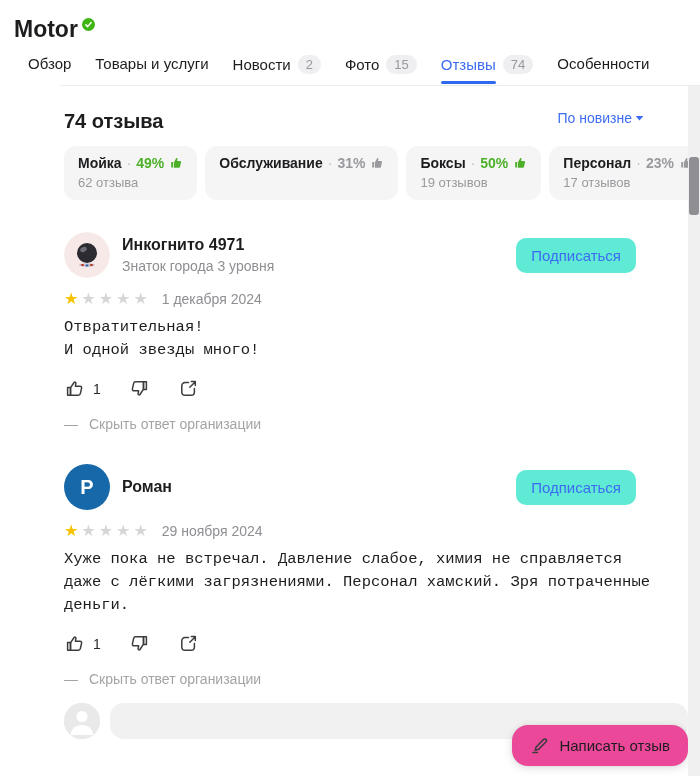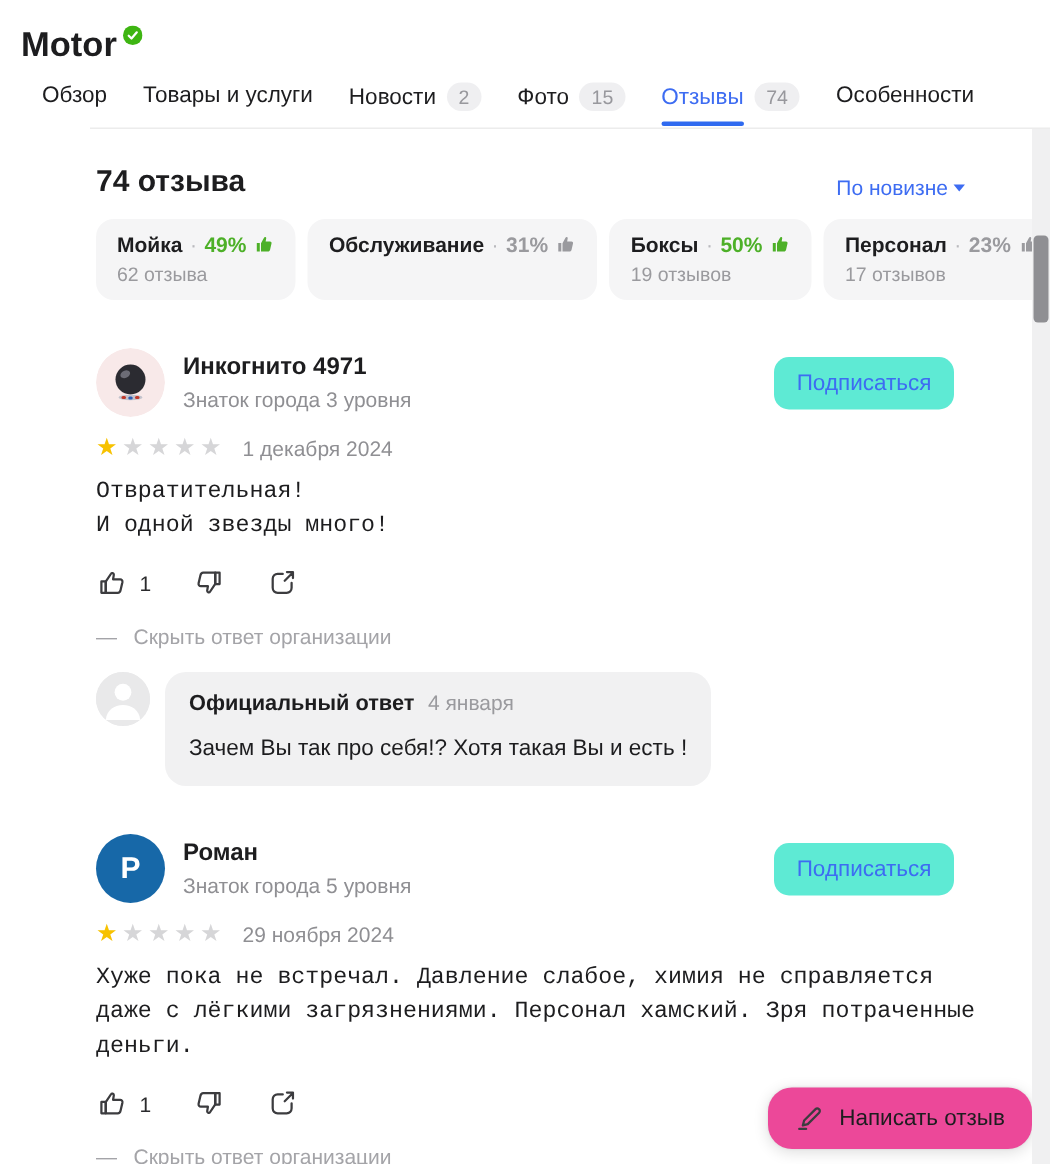--- a/index.html
+++ b/index.html
@@ -16,21 +16,21 @@
   
   .tabs{display:flex;gap:24px;align-items:flex-start;padding-left:14px;margin-top:13px;font-size:15px;font-weight:500;}
   .tab{display:flex;gap:7px;align-items:center;padding-bottom:11px;position:relative;cursor:pointer;white-space:nowrap;}
   .tab-label{position:relative;padding-bottom:0;}
   .tab.active .tab-label{color:#3d6cf2;}
   .tab.active .tab-label::after{content:"";position:absolute;left:0;right:0;bottom:-11px;height:3px;border-radius:3px;background:#2f6af0;}
   .tab-badge{background:#efeff1;color:#98989d;font-size:13px;font-weight:400;padding:2px 8px;border-radius:10px;line-height:15px;}
   .divider{height:1px;background:#ececec;margin-left:60px;}
   
   .content{padding:24px 12px 0 64px;box-sizing:border-box;width:700px;}
-  .reviews-header{display:flex;justify-content:space-between;align-items:flex-end;padding-right:44px;}
+  .reviews-header{display:flex;justify-content:space-between;align-items:flex-start;padding-right:44px;}
   .reviews-count{font-size:20px;font-weight:700;margin:0;}
   .sort{display:flex;align-items:center;gap:3px;color:#3d6cf2;font-size:14px;cursor:pointer;}
   
   .chips{display:flex;gap:8px;margin-top:13px;overflow:hidden;width:624px;}
   .chip{background:#f5f5f6;border-radius:12px;padding:9px 14px 10px;flex:none;cursor:pointer;}
   .chip-top{display:flex;align-items:center;gap:5px;font-size:14px;font-weight:600;color:#1d1d1f;white-space:nowrap;}
   .chip-dot{color:#b9b9bd;font-weight:400;}
   .pct{font-weight:700;}
   .pos .pct,.pos .chip-thumb{color:#4db028;}
   .neg .pct,.neg .chip-thumb{color:#9a9a9e;}
@@ -221,44 +221,27 @@
         <svg width="21" height="21" viewBox="0 0 21 21" fill="none" stroke="#3c3c3f" stroke-width="1.5" stroke-linejoin="round" stroke-linecap="round">
             <path d="M10.5 4.6H7.1c-1.9 0-3.3 1.4-3.3 3.3v6c0 1.9 1.4 3.3 3.3 3.3h6c1.9 0 3.3-1.4 3.3-3.3v-3.4"></path>
             <path d="M11.8 9.2l5.5-5.5M13.3 3.4h4v4"></path>
           </svg>
       </div>
     </div>
     <div class="hide-reply">
       <span>—</span>
       <span>Скрыть ответ организации</span>
     </div>
-    <div class="reply">
-      <div class="reply-avatar">
-        <svg width="36" height="36" viewBox="0 0 36 36">
-            <circle cx="18" cy="18" r="18" fill="#e9e9ea"></circle>
-            <circle cx="18" cy="13.5" r="5.6" fill="#fff"></circle>
-            <path d="M6.5 32c.6-6.5 5.6-10 11.5-10s10.9 3.5 11.5 10z" fill="#fff"></path>
-          </svg>
-      </div>
-      <div class="reply-box">
-        <div class="reply-head">
-          <span class="reply-title">Официальный ответ</span>
-          <span class="reply-date">4 января</span>
-        </div>
-        <div class="reply-text">Зачем Вы так про себя!? Хотя такая Вы и есть !</div>
-      </div>
-    </div>
   </section>
 
   <section class="review">
     <div class="review-head">
       <div class="avatar letter">Р</div>
       <div class="who">
         <div class="author">Роман</div>
-        <div class="level">Знаток города 5 уровня</div>
       </div>
       <button class="follow">Подписаться</button>
     </div>
     <div class="stars-row">
       <span class="stars"><span class="st filled">★</span><span class="st">★</span><span class="st">★</span><span class="st">★</span><span class="st">★</span></span>
       <span class="review-date">29 ноября 2024</span>
     </div>
     <div class="review-text">Хуже пока не встречал. Давление слабое, химия не справляется даже с лёгкими загрязнениями. Персонал хамский. Зря потраченные деньги.</div>
     <div class="actions">
       <div class="action">

